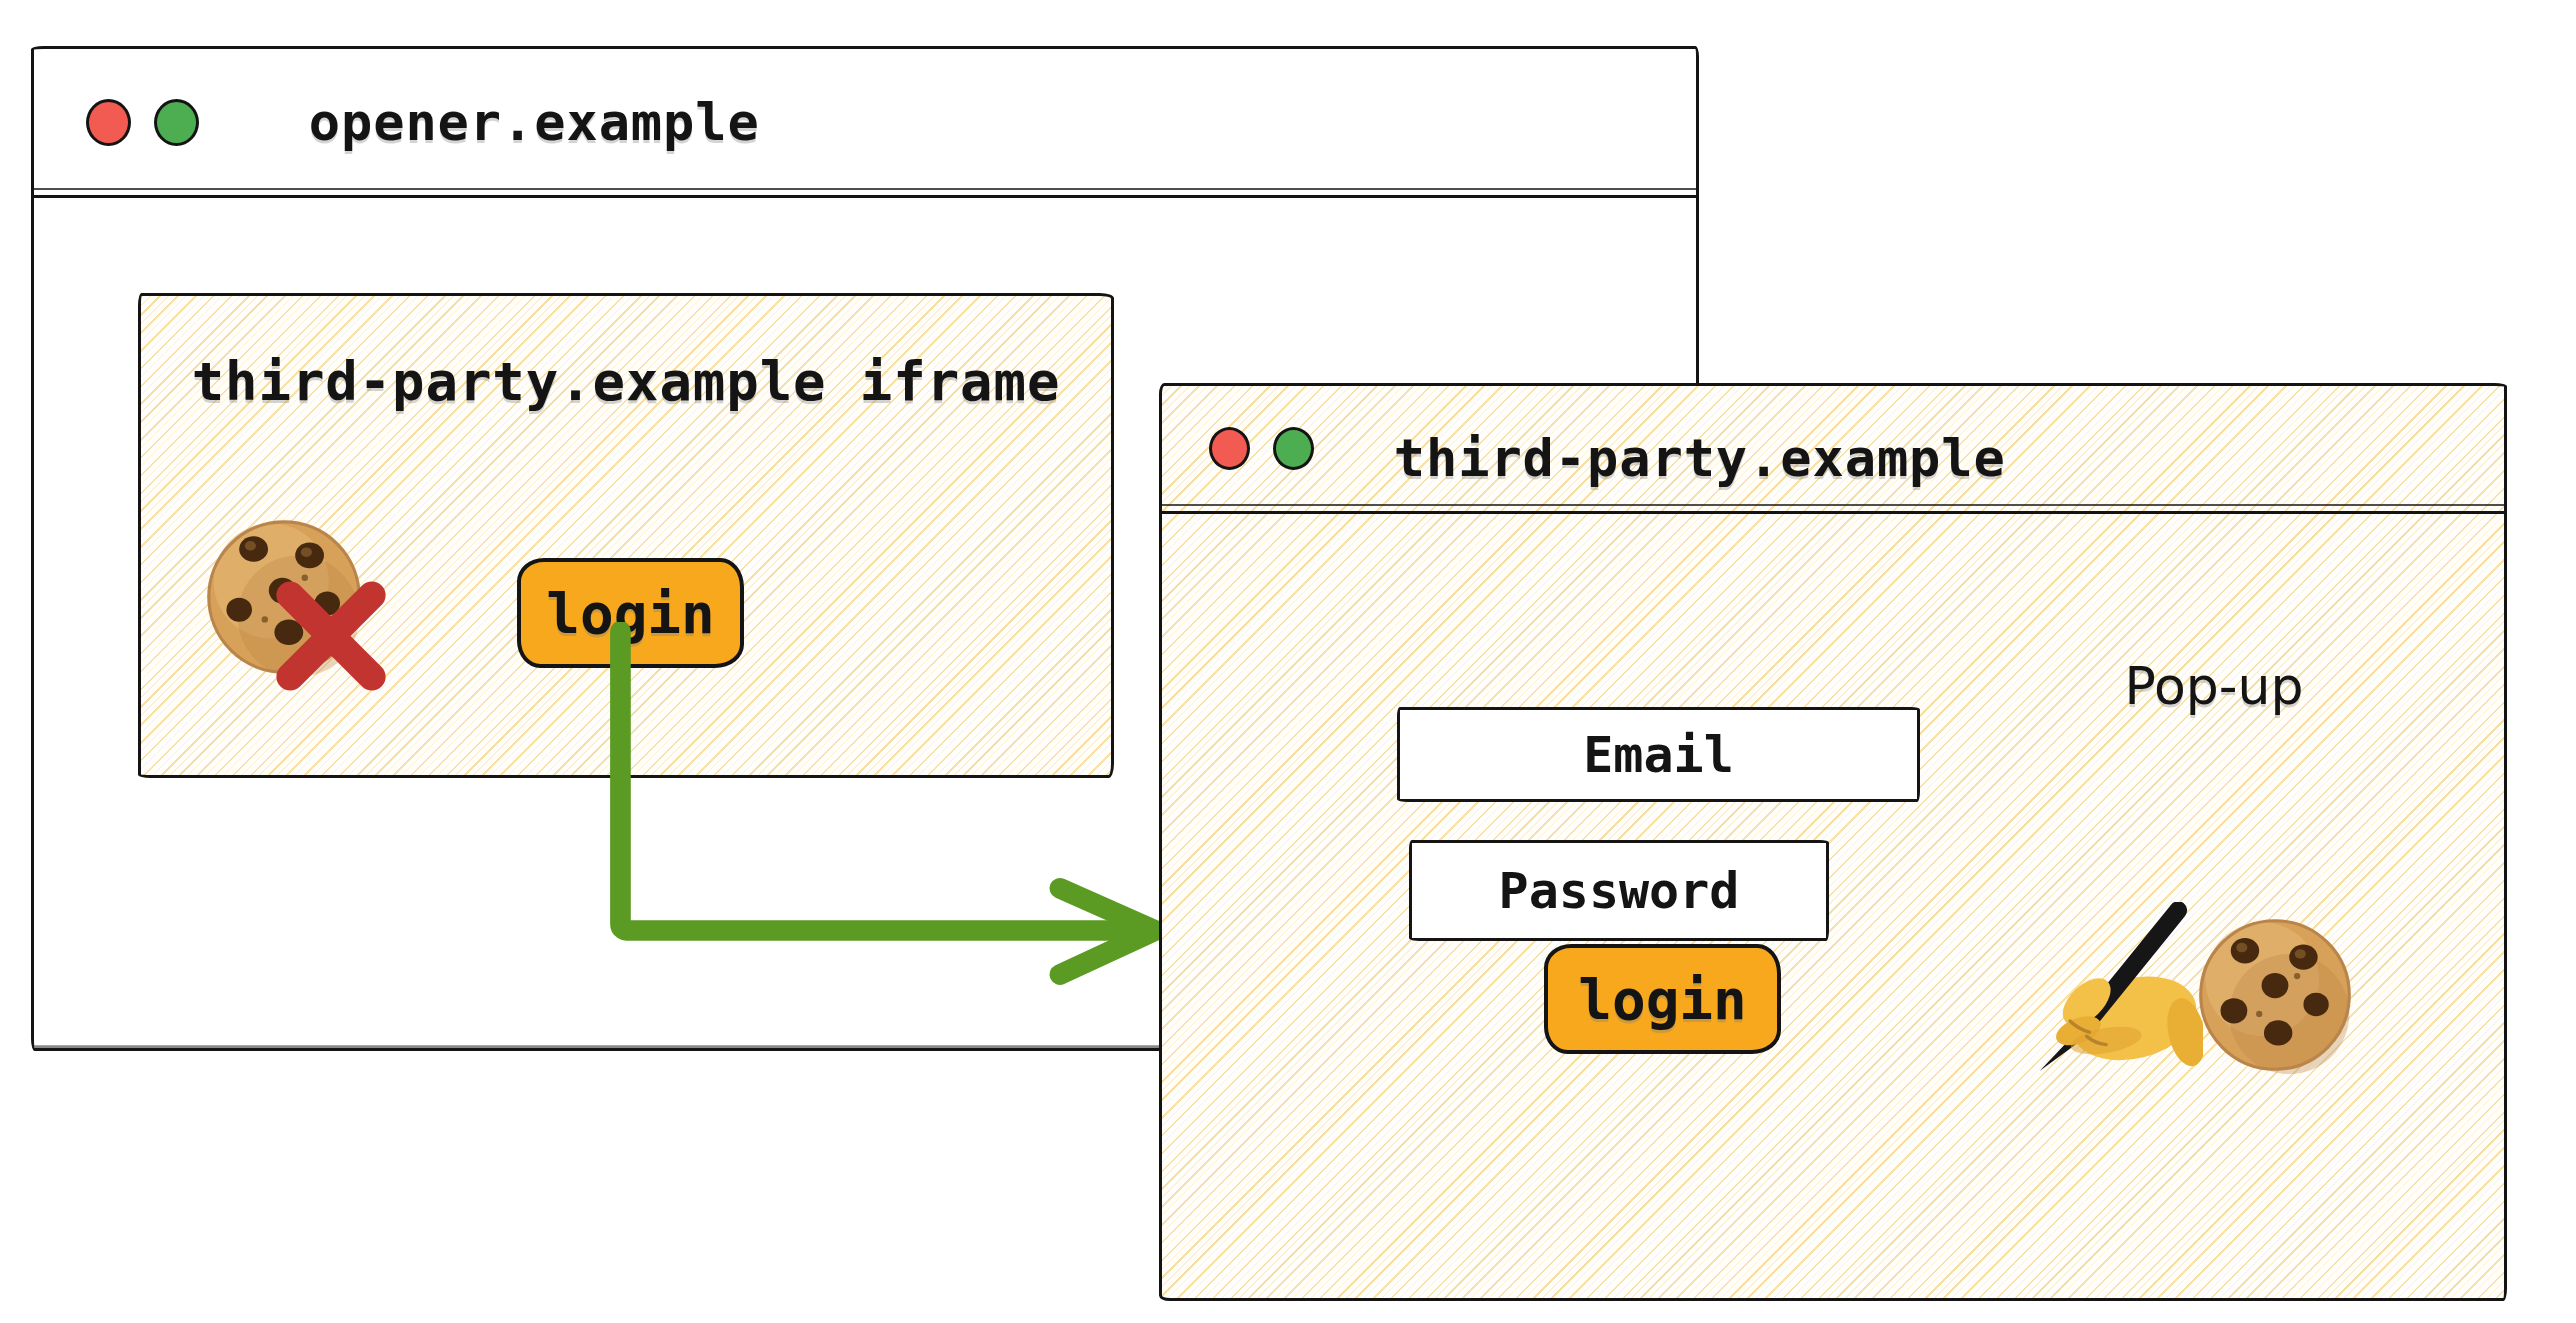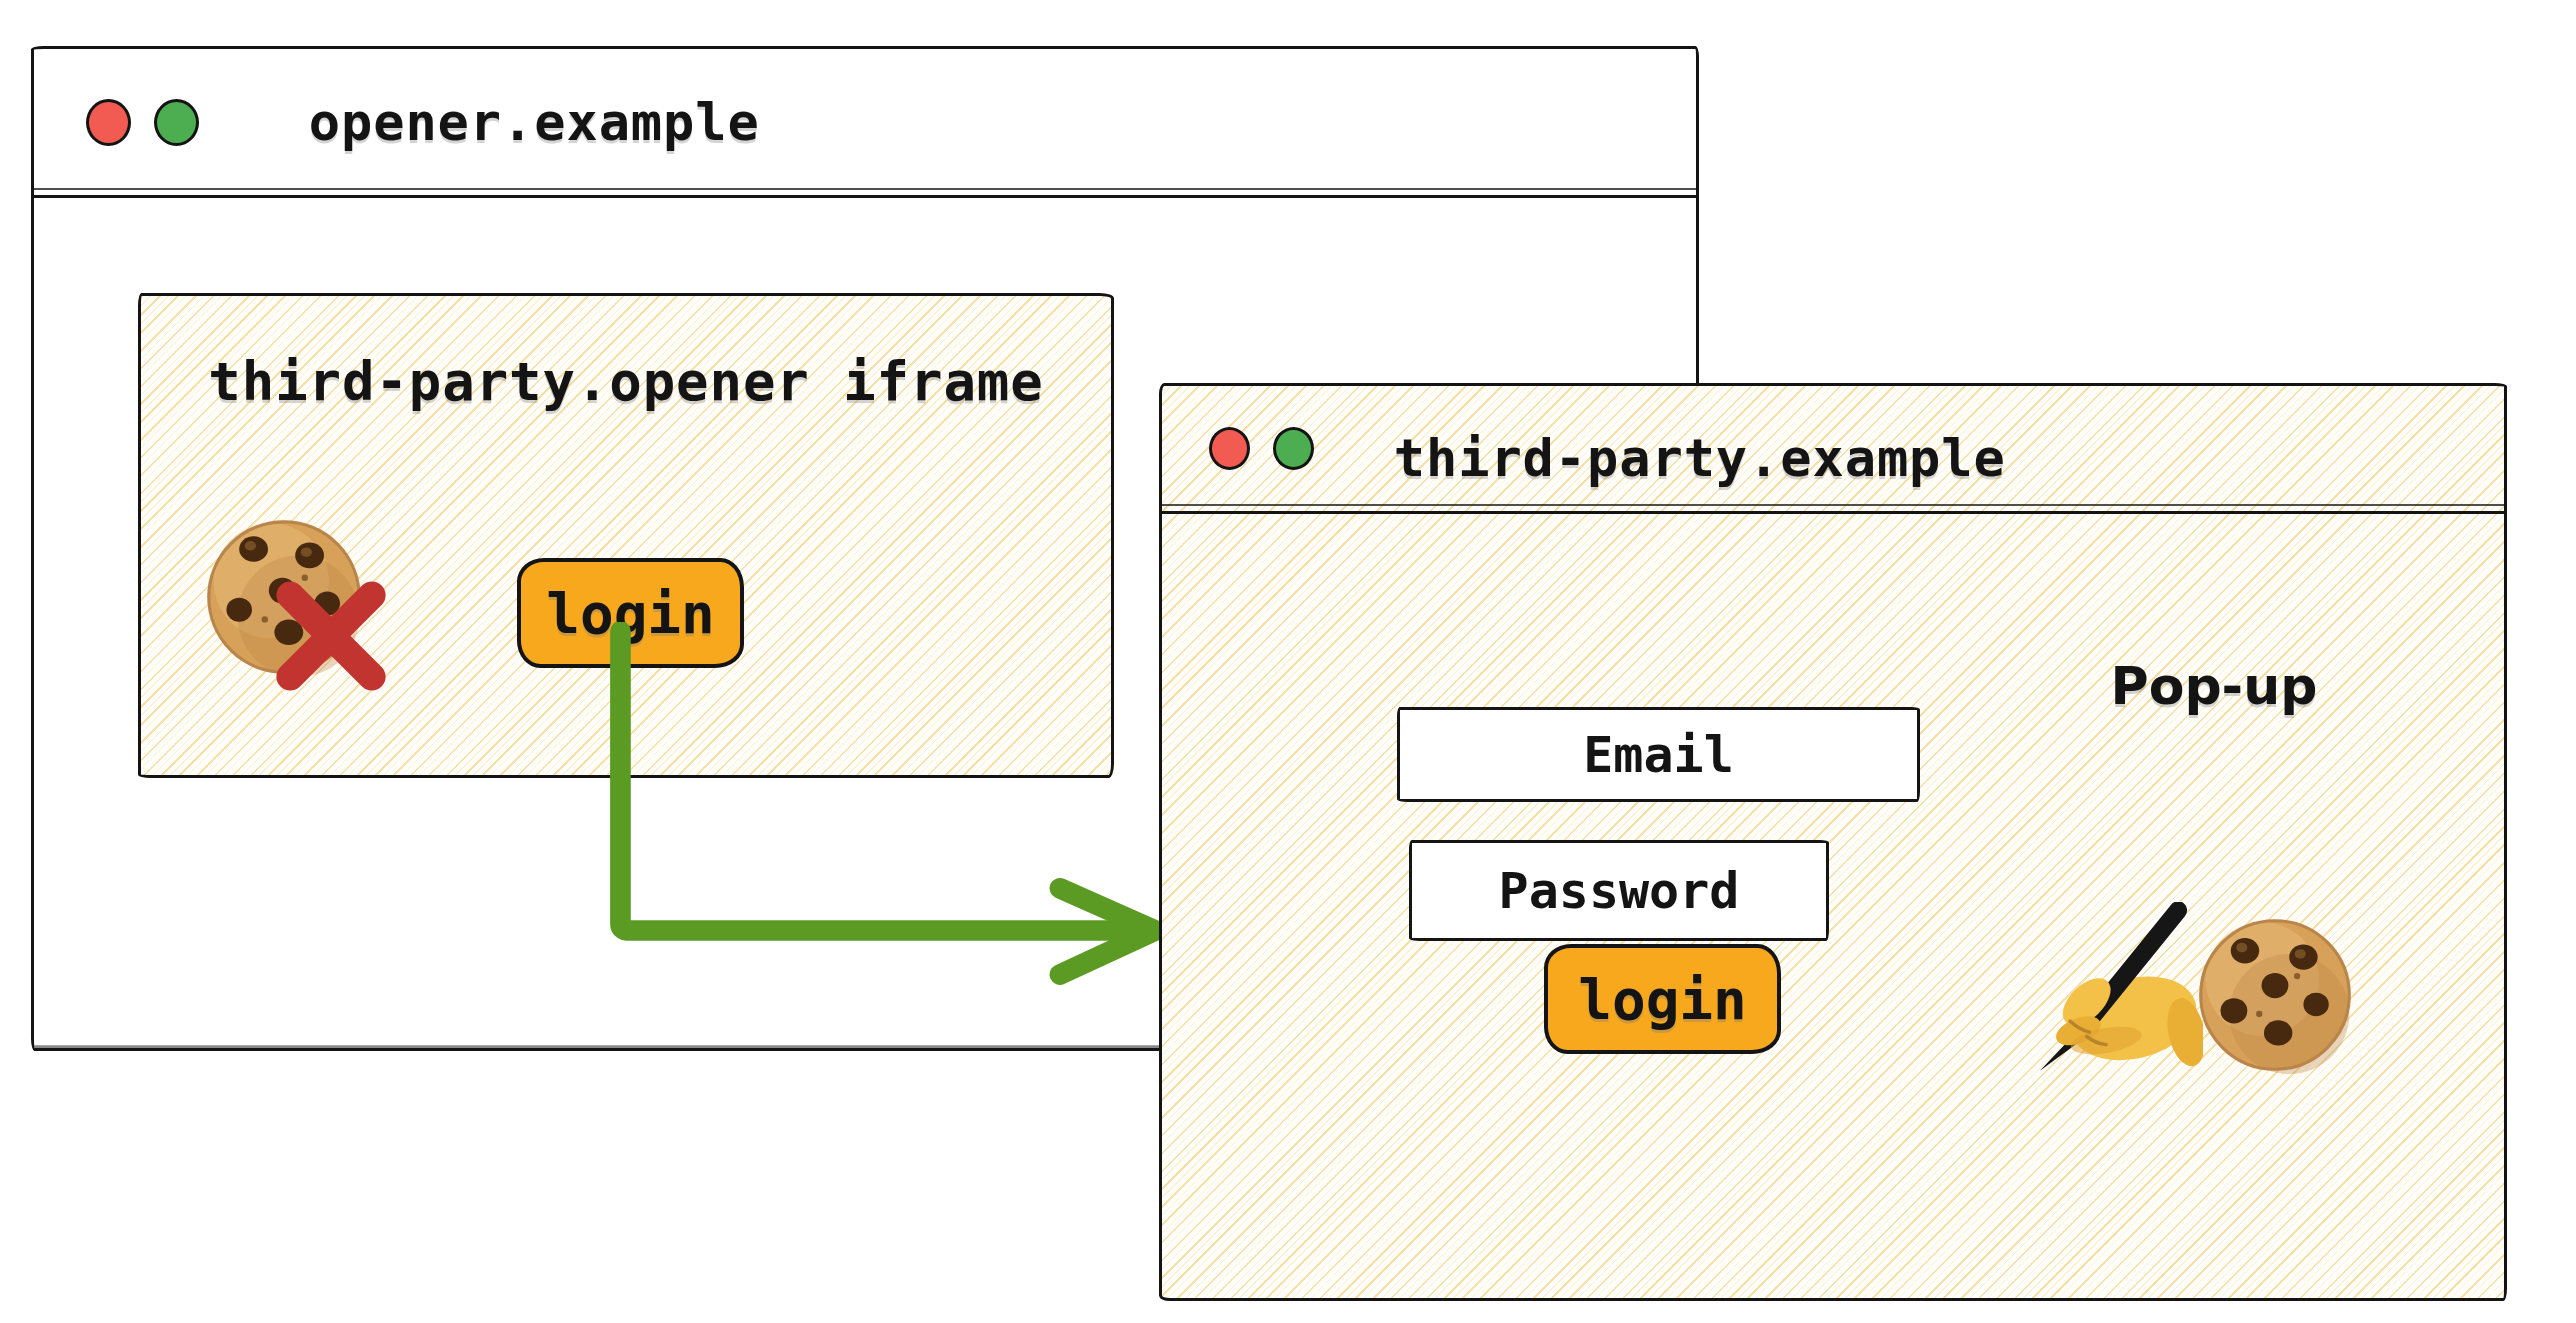--- a/index.html
+++ b/index.html
@@ -85,41 +85,41 @@
     font-size:50px;font-weight:bold;color:var(--ink);text-align:center;
     border-radius:2.7px 9px 2.7px 10.8px / 9px 2.7px 10.8px 2.7px;
     outline:none;
   }
   .form-field::placeholder{color:var(--ink);opacity:1;}
   .email-field{left:235px;top:321px;width:523px;height:95px;}
   .password-field{left:247px;top:422px;width:420px;height:101px;margin-top:32px;}
   .popup-label{
     position:absolute;left:917px;top:270px;width:270px;text-align:center;
     font-family:"DejaVu Sans","Liberation Sans",sans-serif;
-    font-size:52px;font-weight:bold;color:var(--ink);
+    font-size:52px;font-weight:normal;color:var(--ink);
   }
   .hand-icon{position:absolute;left:861px;top:516px;width:180px;height:180px;}
   .cookie-icon-popup{position:absolute;left:1034px;top:530px;width:158px;height:158px;}
   
   .arrow-svg{position:absolute;left:589px;top:622px;width:611px;height:378px;}
 </style>
 </head>
 <body>
 
 <div class="canvas">
 
   <div class="window opener-window sketch-border">
     <div class="title-bar">
       <span class="traffic-dot dot-red"></span>
       <span class="traffic-dot dot-green"></span>
       <span class="window-title sketch-text">opener.example</span>
     </div>
 
     <div class="iframe-box hatch">
-      <div class="iframe-title sketch-text">third-party.opener iframe</div>
+      <div class="iframe-title sketch-text">third-party.example iframe</div>
 
       <div class="blocked-cookie">
         <svg class="cookie-svg" viewBox="0 0 100 100">
           <circle cx="50" cy="50" r="47" fill="#D7A159"></circle>
           <circle cx="42" cy="40" r="36" fill="#E4B977" opacity="0.6"></circle>
           <circle cx="59" cy="62" r="38" fill="#BC8546" opacity="0.35"></circle>
           <circle cx="50" cy="50" r="47" fill="none" stroke="#B9854A" stroke-width="2"></circle>
           <ellipse cx="31" cy="20" rx="9" ry="8" fill="#46290F"></ellipse>
           <ellipse cx="66" cy="24" rx="9" ry="8" fill="#46290F"></ellipse>
           <ellipse cx="49" cy="46" rx="8.5" ry="8" fill="#46290F"></ellipse>

